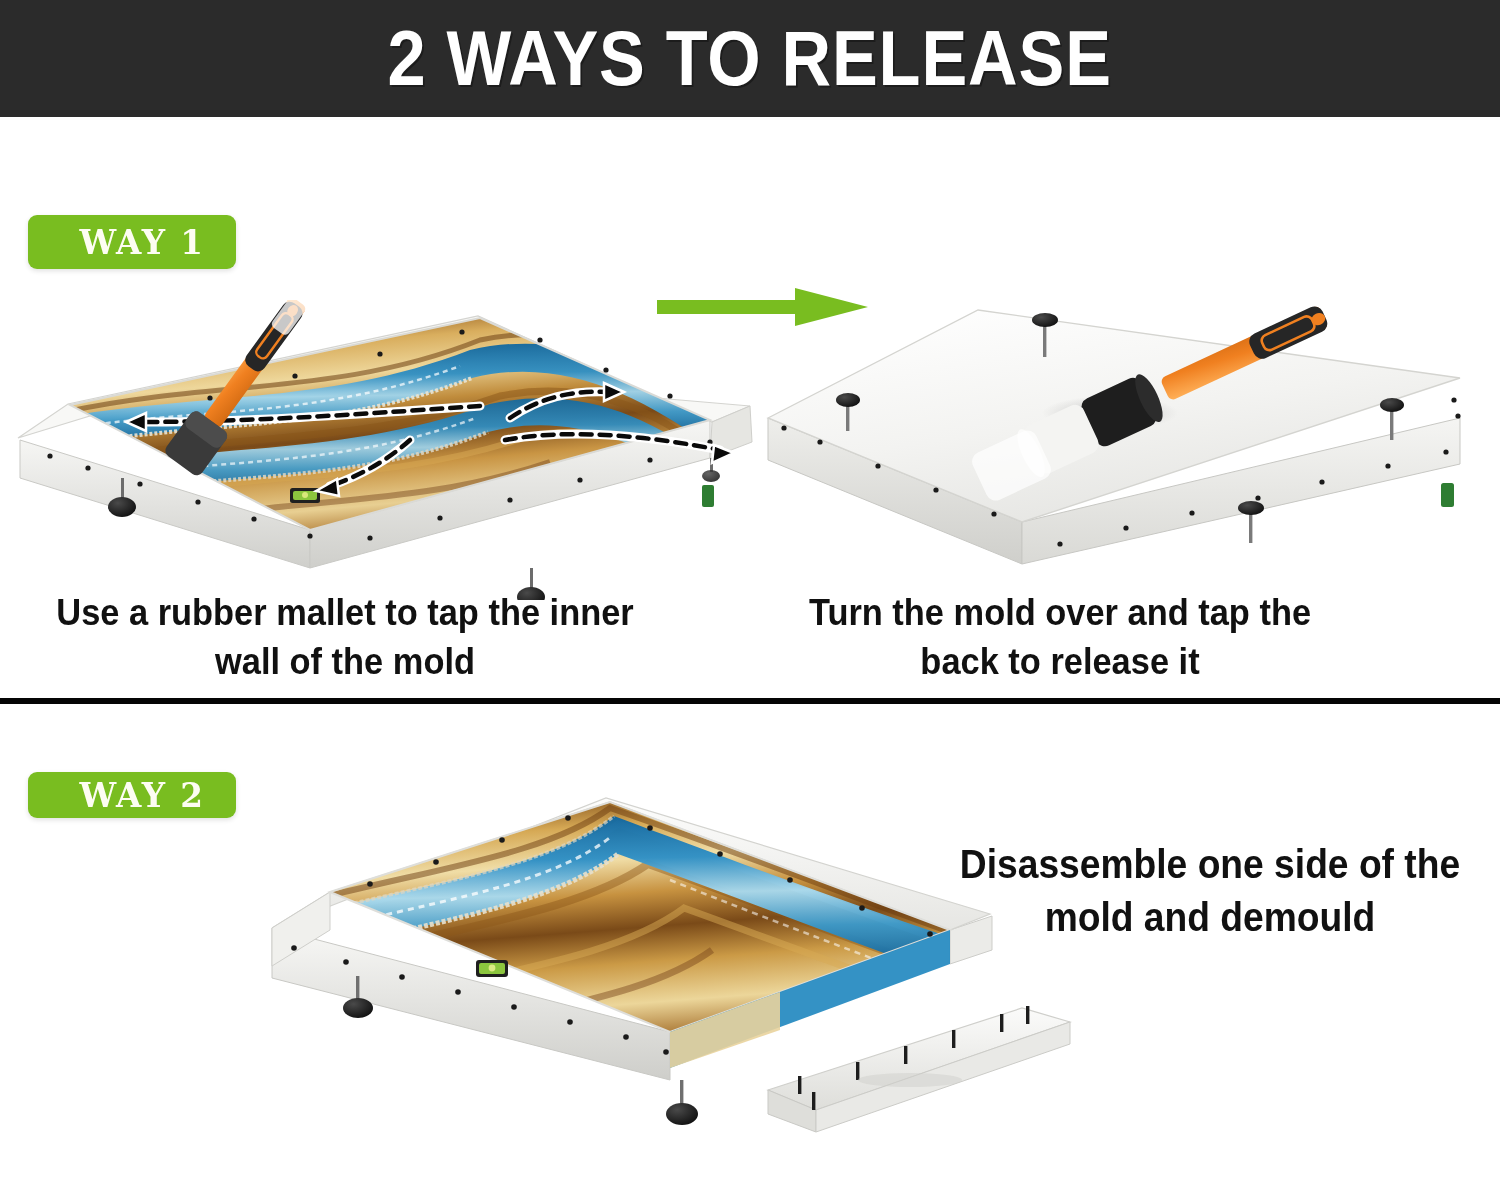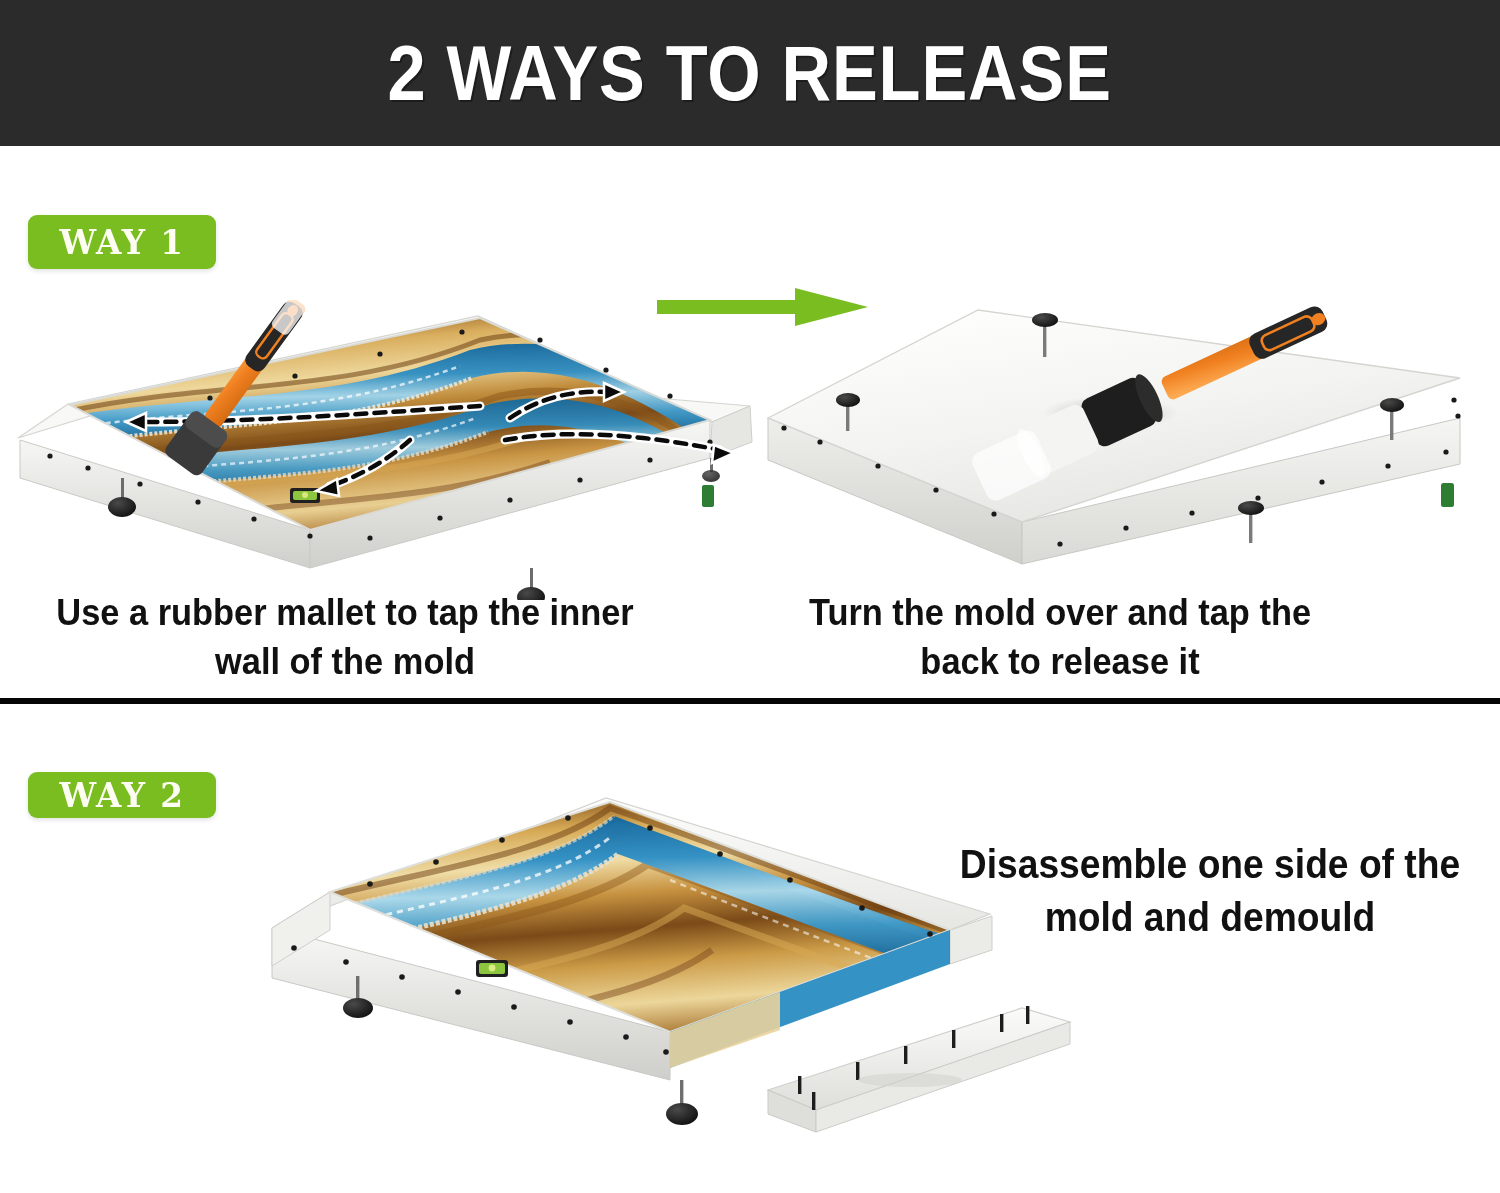--- a/index.html
+++ b/index.html
@@ -6,21 +6,21 @@
   html,body{margin:0;padding:0;}
   body{
     width:1500px;height:1193px;
     background:#ffffff;
     font-family:"Liberation Sans", sans-serif;
     overflow:hidden;
     position:relative;
   }
   
   .header-bar{
-    position:absolute;left:0;top:0;width:1500px;height:146px;
+    position:absolute;left:0;top:0;width:1500px;height:117px;
     background:#2b2b2b;
     display:flex;align-items:center;justify-content:center;
   }
   .header-title{
     color:#ffffff;
     font-family:"Liberation Sans", sans-serif;
     font-weight:bold;
     font-size:78px;
     letter-spacing:1px;
     transform:scaleX(0.88);
@@ -28,20 +28,21 @@
     white-space:nowrap;
     text-shadow:2px 2px 0 rgba(0,0,0,.35);
   }
   
   .way-badge{
     position:absolute;
     background:#79bd20;
     border-radius:9px;
     display:flex;align-items:center;justify-content:center;
     box-shadow:0 2px 5px rgba(0,0,0,.12);
+    padding-left:20px;
   }
   .way-badge .badge-text{
     color:#fdfdf2;
     font-family:"DejaVu Serif", serif;
     font-weight:bold;
     font-size:34px;
     letter-spacing:2px;
     transform:scaleX(0.96);
   }
   #badge-way1{left:28px;top:215px;width:188px;height:54px;}

